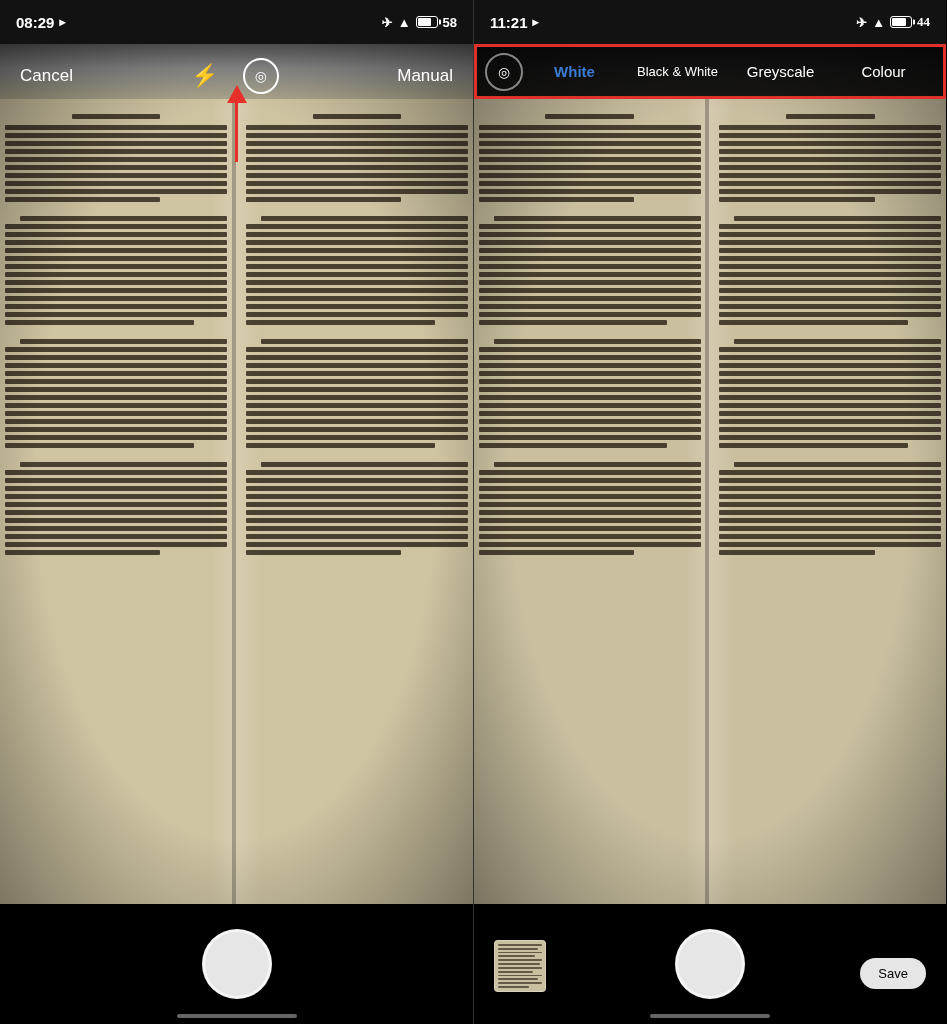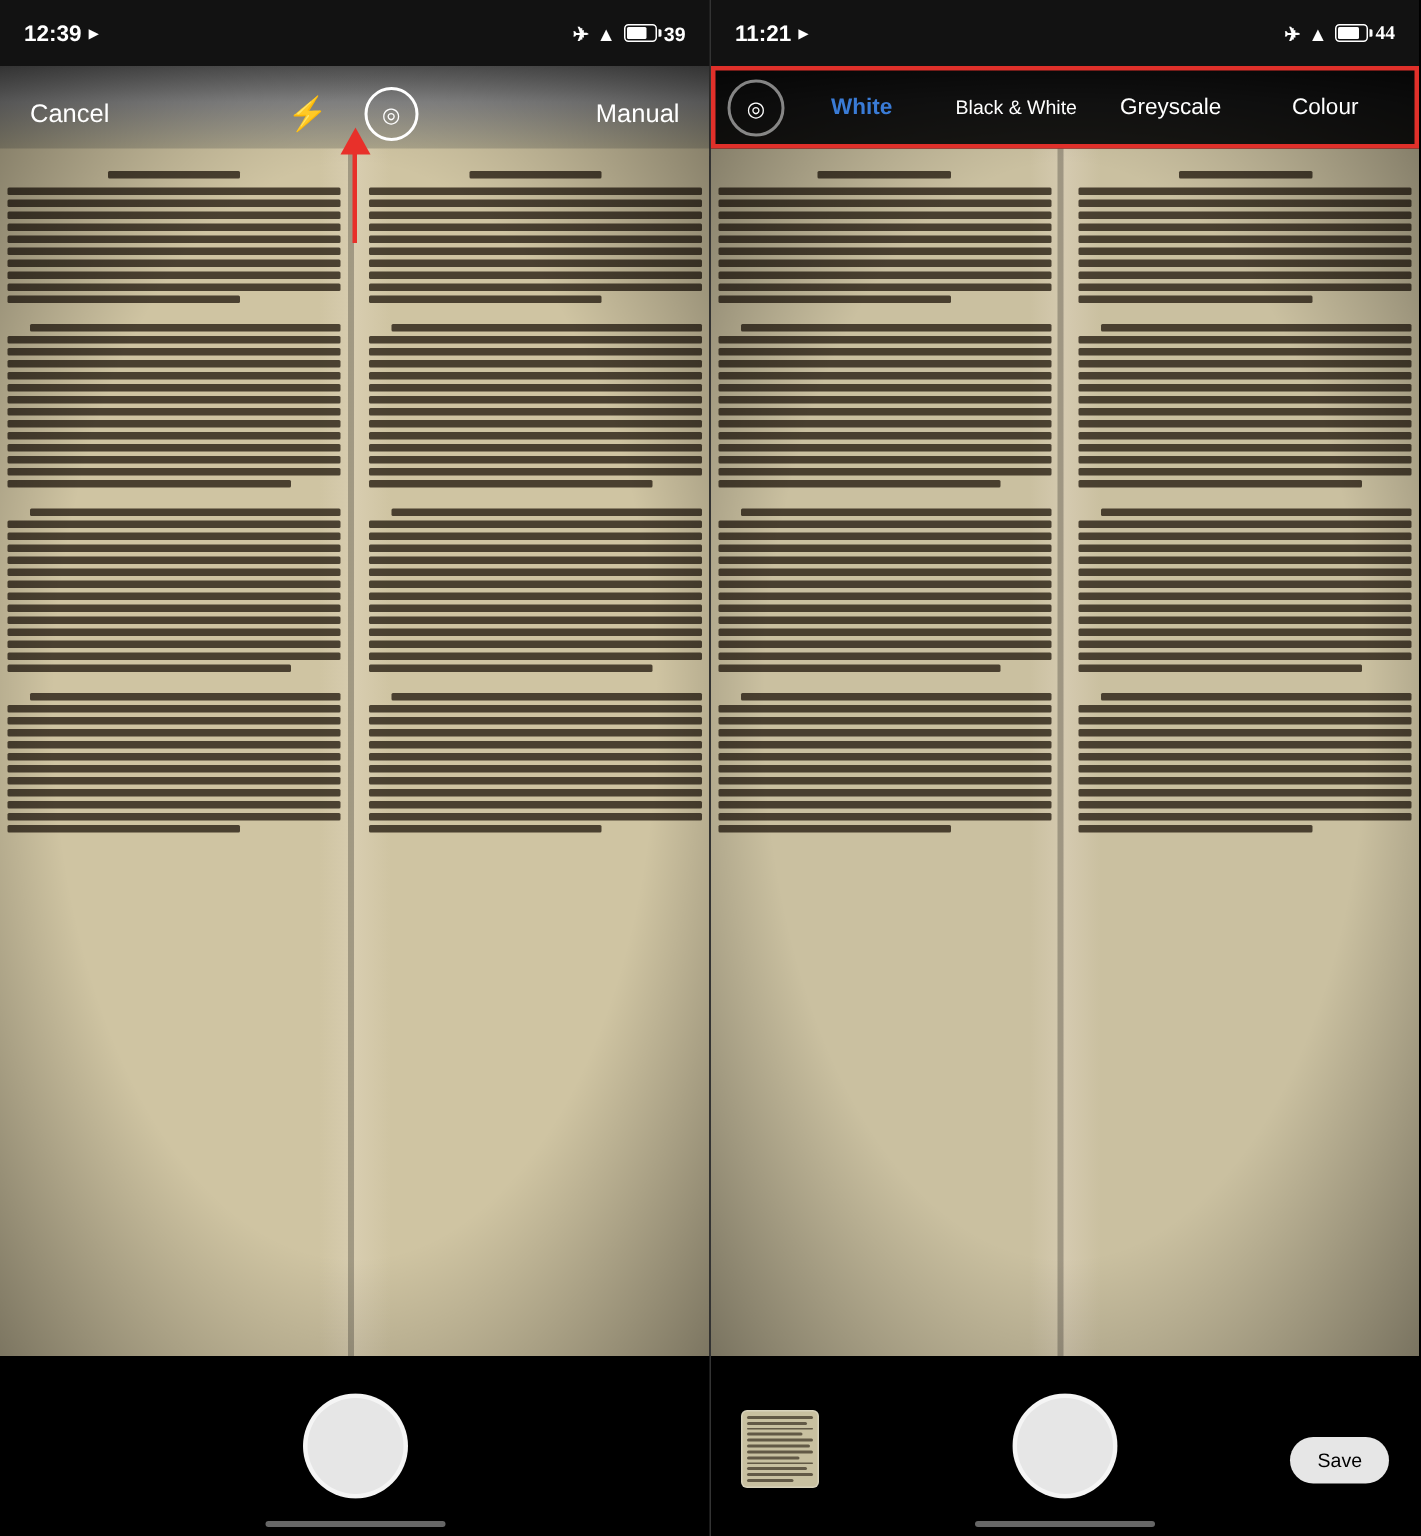--- a/index.html
+++ b/index.html
@@ -296,31 +296,31 @@
 
     
   </style>
 </head>
 <body>
 
 <div class="panel panel-left">
 
   <div class="status-bar">
     <div class="status-left">
-      <span>12:39</span>
+      <span>08:29</span>
       <span style="font-size:12px;">▸</span>
     </div>
     <div class="status-right">
       <span class="airplane-icon">✈</span>
       <span class="wifi-icon">▲</span>
       <div class="battery-box">
         <div class="battery-fill" style="width:13px;"></div>
         <div class="battery-tip"></div>
       </div>
-      <span style="font-size:13px;">39</span>
+      <span style="font-size:13px;">58</span>
     </div>
   </div>
 
   <div class="toolbar-left">
     <span class="toolbar-btn">Cancel</span>
     <div style="display:flex;align-items:center;gap:24px;">
       <span style="color:#fff;font-size:22px;">⚡</span>
       <div class="toolbar-center-icon">
         <span style="font-size:14px;">◎</span>
       </div>

